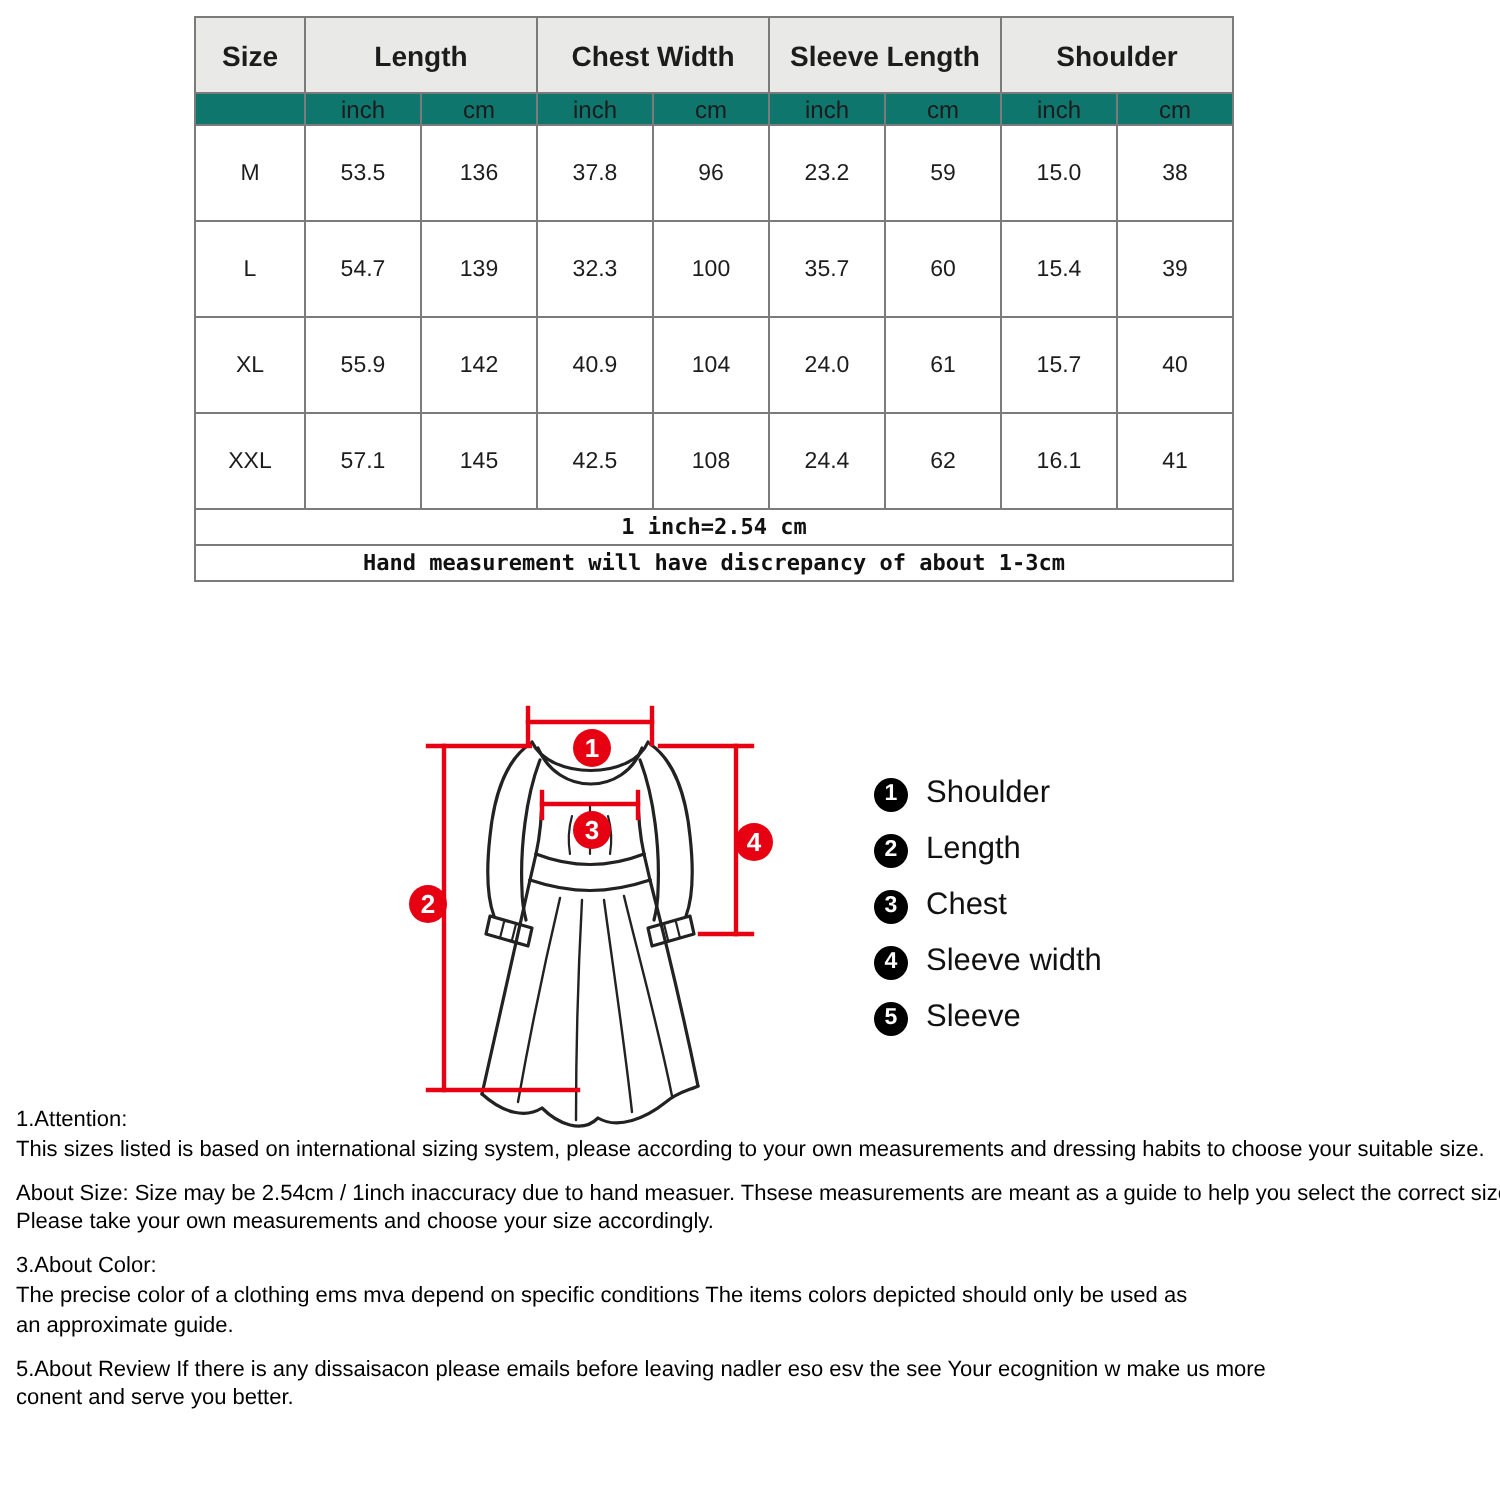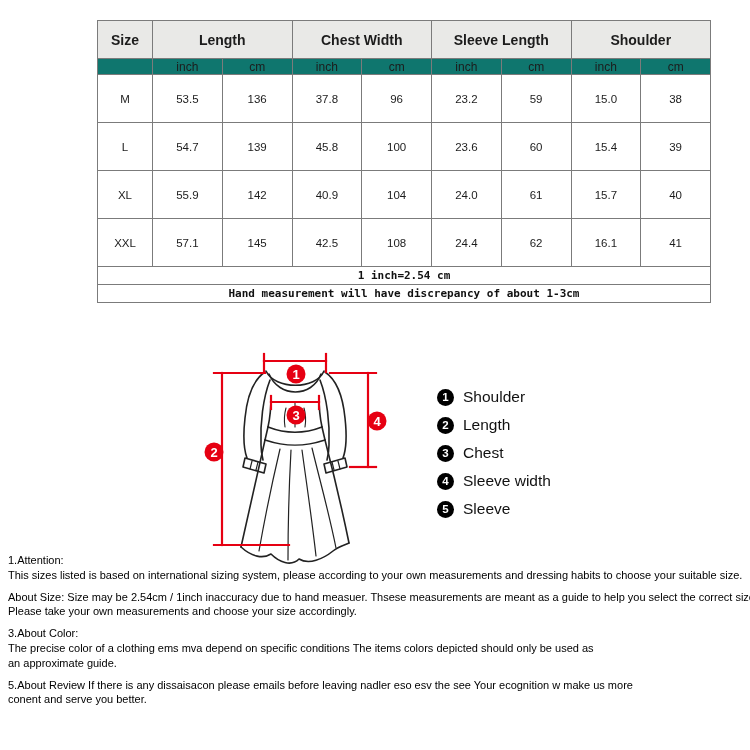--- a/index.html
+++ b/index.html
@@ -1,20 +1,20 @@
 <!DOCTYPE html>
 <html><head>
 <meta charset="utf-8">
 <style>
   html,body{margin:0;padding:0;background:#fff;}
   .canvas{position:relative;width:750px;height:750px;background:#ffffff;overflow:hidden;
           font-family:"Liberation Sans",sans-serif;}
 
   
-  table.size-table{position:absolute;left:97px;top:20px;width:614px;border-collapse:collapse;
+  table.size-table{position:absolute;left:97px;top:8px;width:520px;border-collapse:collapse;
                    table-layout:fixed;}
   .size-table th,.size-table td{border:1px solid #7b7b7b;text-align:center;vertical-align:middle;
                    color:#1c1c1c;padding:0;overflow:hidden;}
   .size-table tr.main-header th{height:37px;background:#e9e9e7;font-size:14px;font-weight:bold;}
   .size-table tr.unit-header th{height:15px;background:#0f766e;font-size:12px;font-weight:normal;}
   .size-table tbody tr.data-row td{height:47px;background:#fff;font-size:11.5px;font-weight:normal;}
   .size-table tr.footnote-row td{height:17px;background:#fff;font-family:"DejaVu Sans Mono",monospace;
                    font-size:11px;font-weight:bold;color:#111;margin-top:12px;}
 
   
@@ -77,23 +77,23 @@
           <td>96</td>
           <td>23.2</td>
           <td>59</td>
           <td>15.0</td>
           <td>38</td>
         </tr>
         <tr class="data-row">
           <td>L</td>
           <td>54.7</td>
           <td>139</td>
-          <td>45.8</td>
+          <td>32.3</td>
           <td>100</td>
-          <td>23.6</td>
+          <td>35.7</td>
           <td>60</td>
           <td>15.4</td>
           <td>39</td>
         </tr>
         <tr class="data-row">
           <td>XL</td>
           <td>55.9</td>
           <td>142</td>
           <td>40.9</td>
           <td>104</td>

